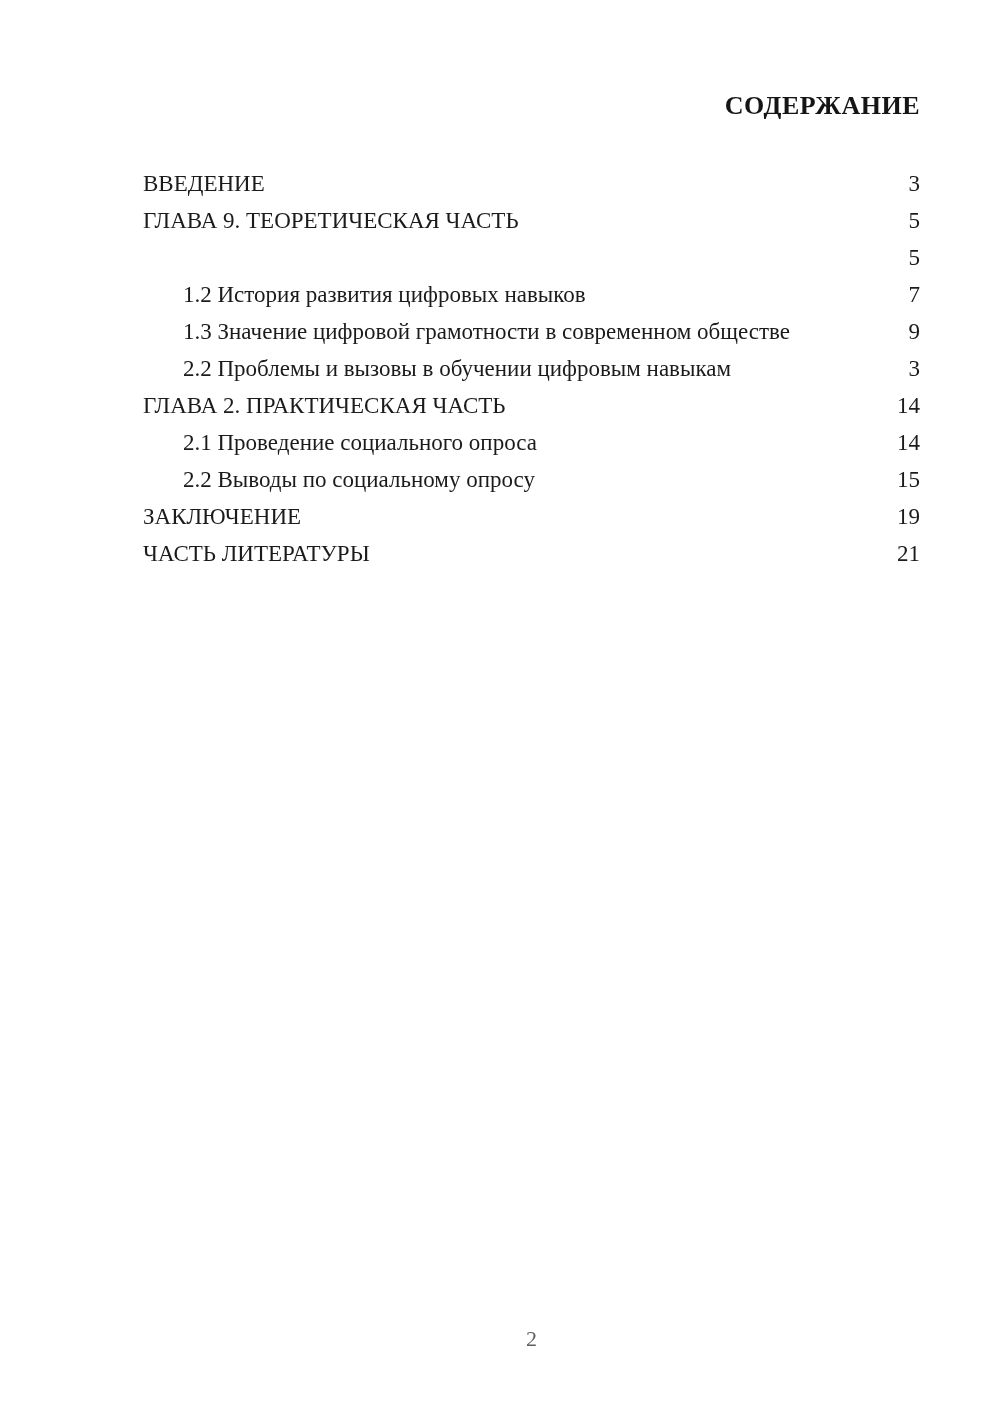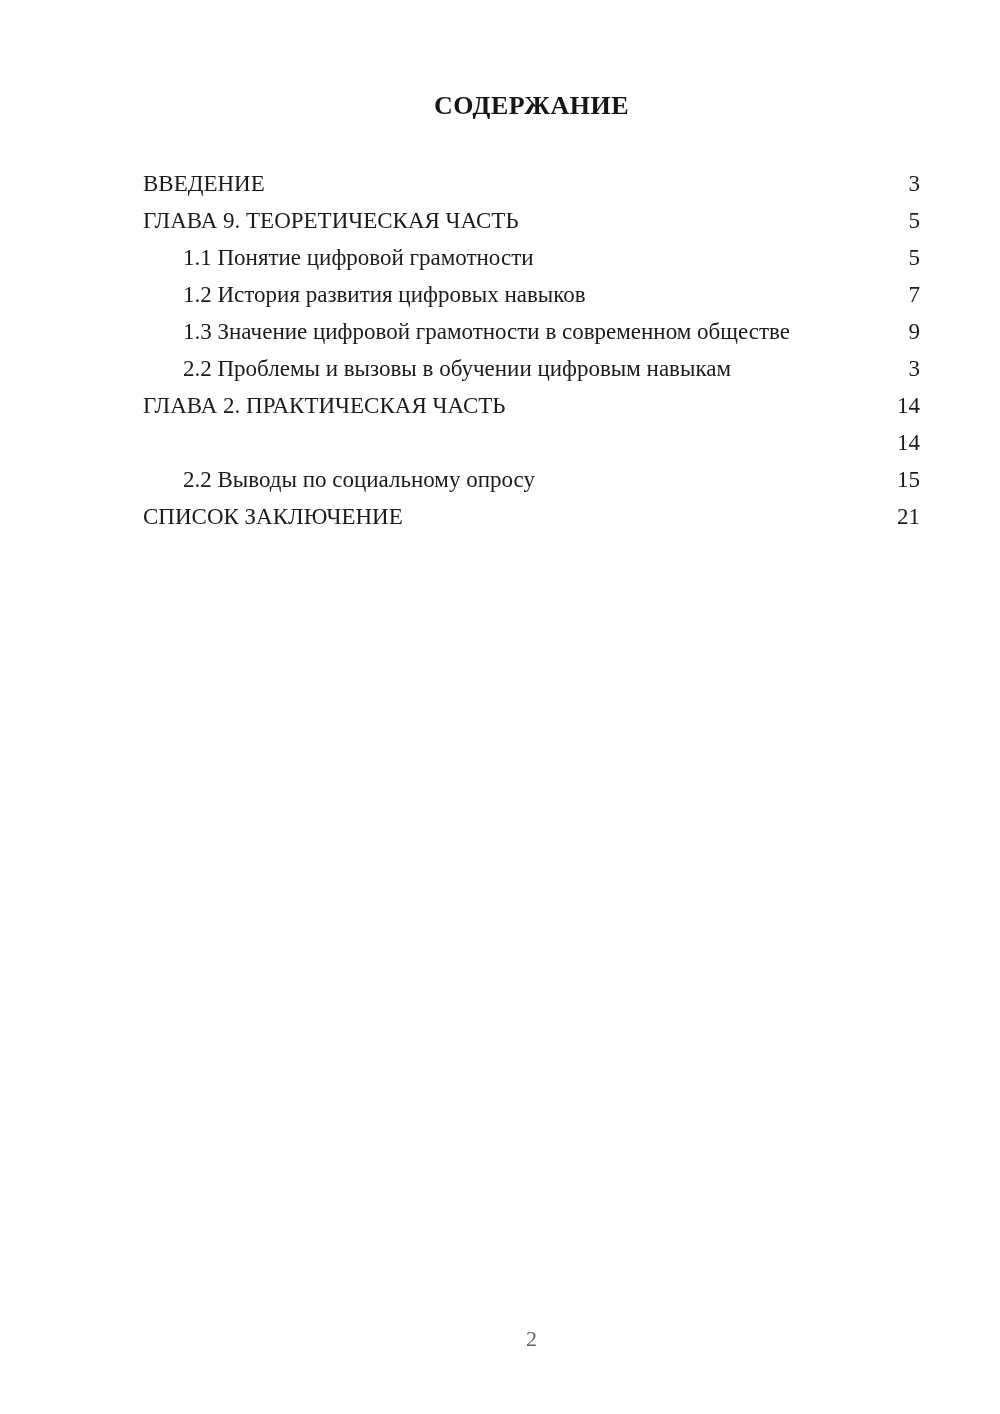--- a/index.html
+++ b/index.html
@@ -17,21 +17,21 @@
     left: 143px;
     top: 0;
     width: 777px;  
     height: 1414px;
   }
   .doc-title {
     margin-top: 91px;
     line-height: 30px;
     font-size: 26px;
     font-weight: bold;
-    text-align: center;
+    text-align: right;
     letter-spacing: 0.5px;
     color: #151515;
   }
   .toc {
     margin-top: 50px;
   }
   .toc-row {
     display: flex;
     align-items: center;
     line-height: 26px;
@@ -74,21 +74,20 @@
       <span class="toc-label">ВВЕДЕНИЕ</span>
       <span class="toc-page">3</span>
     </div>
 
     <div class="toc-row">
       <span class="toc-label">ГЛАВА 9. ТЕОРЕТИЧЕСКАЯ ЧАСТЬ</span>
       <span class="toc-page">5</span>
     </div>
 
     <div class="toc-row sub">
-      <span class="toc-label">1.1 Понятие цифровой грамотности</span>
       <span class="toc-page">5</span>
     </div>
 
     <div class="toc-row sub">
       <span class="toc-label">1.2 История развития цифровых навыков</span>
       <span class="toc-page">7</span>
     </div>
 
     <div class="toc-row sub">
       <span class="toc-label">1.3 Значение цифровой грамотности в современном обществе</span>
@@ -99,31 +98,36 @@
       <span class="toc-label">2.2 Проблемы и вызовы в обучении цифровым навыкам</span>
       <span class="toc-page">3</span>
     </div>
 
     <div class="toc-row">
       <span class="toc-label">ГЛАВА 2. ПРАКТИЧЕСКАЯ ЧАСТЬ</span>
       <span class="toc-page">14</span>
     </div>
 
     <div class="toc-row sub">
+      <span class="toc-label">2.1 Проведение социального опроса</span>
       <span class="toc-page">14</span>
     </div>
 
     <div class="toc-row sub">
       <span class="toc-label">2.2 Выводы по социальному опросу</span>
       <span class="toc-page">15</span>
     </div>
 
+    <div class="toc-row">
+      <span class="toc-label">ЗАКЛЮЧЕНИЕ</span>
+      <span class="toc-page">19</span>
+    </div>
 
     <div class="toc-row">
-      <span class="toc-label">СПИСОК ЗАКЛЮЧЕНИЕ</span>
+      <span class="toc-label">ЧАСТЬ ЛИТЕРАТУРЫ</span>
       <span class="toc-page">21</span>
     </div>
 
   </div>
 
   <div class="footer-page-number">2</div>
 
 </div>
 
 </body></html>

